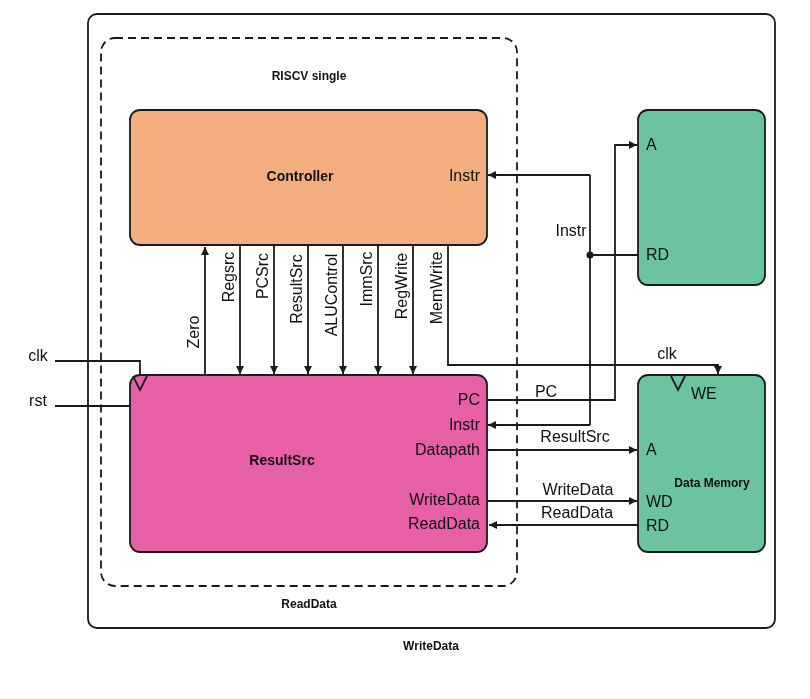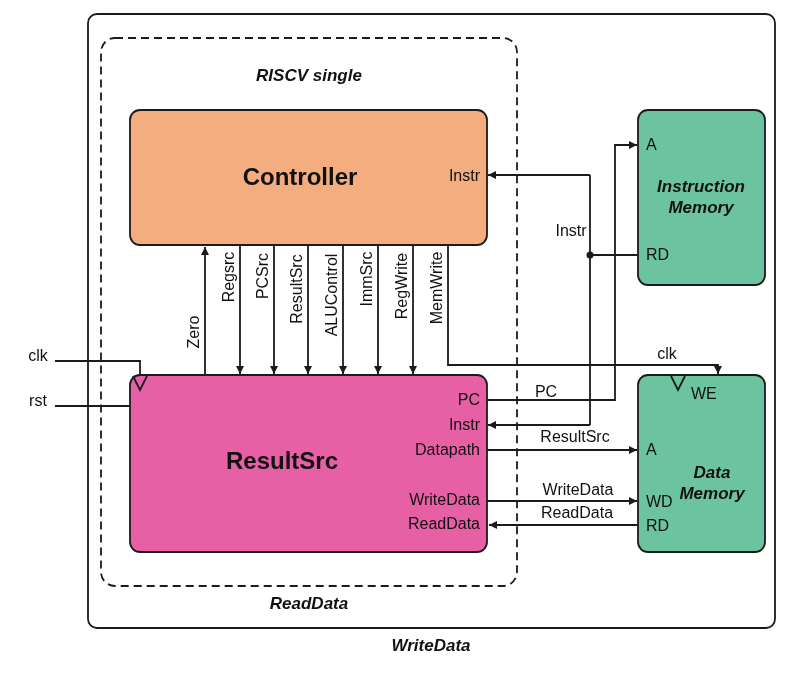--- a/index.html
+++ b/index.html
@@ -5,22 +5,22 @@
   html,body{margin:0;padding:0;background:#ffffff;}
   #canvas{
     position:relative;width:810px;height:699px;background:#ffffff;
     font-family:"Liberation Sans","DejaVu Sans",sans-serif;color:#111;overflow:hidden;
   }
   #wires{position:absolute;left:0;top:0;}
   .wire{fill:none;stroke:#1b1b1b;stroke-width:1.8px;}
   .box{stroke:#1b1b1b;stroke-width:1.8px;}
   .lbl{position:absolute;transform:translate(-50%,-50%);font-size:16px;white-space:nowrap;line-height:1.25;}
   .b{font-weight:bold;}
-  .t18{font-size:24px;}
-  .t17{font-size:17px;font-style:italic;}
+  .t18{font-size:14px;}
+  .t17{font-size:12px;}
   .portR{position:absolute;transform:translate(-100%,-50%);font-size:16px;white-space:nowrap;}
   .portL{position:absolute;transform:translateY(-50%);font-size:16px;white-space:nowrap;}
   .rot{position:absolute;transform:translate(-50%,-50%) rotate(-90deg);font-size:16px;white-space:nowrap;}
   .wrap{white-space:normal;text-align:center;}
 </style>
 </head>
 <body>
 
 <div id="canvas">
 
@@ -66,21 +66,20 @@
     <path class="wire" d="M487,501 L637,501" marker-end="url(#arr)"></path>
     <path class="wire" d="M638,525 L489,525" marker-end="url(#arr)"></path>
   </svg>
 
   <div class="lbl b t17" style="left:309px;top:76px">RISCV single</div>
   <div class="lbl b t17" style="left:309px;top:604px">ReadData</div>
   <div class="lbl b t17" style="left:431px;top:646px">WriteData</div>
 
   <div class="lbl b t18" style="left:300px;top:177px">Controller</div>
   <div class="lbl b t18" style="left:282px;top:461px">ResultSrc</div>
-  <div class="lbl b t17 wrap" style="left:701px;top:197px;width:112px">Instruction Memory</div>
   <div class="lbl b t17 wrap" style="left:712px;top:483px;width:78px">Data Memory</div>
 
   <div class="portR" style="left:480px;top:176px">Instr</div>
   <div class="portR" style="left:480px;top:400px">PC</div>
   <div class="portR" style="left:480px;top:425px">Instr</div>
   <div class="portR" style="left:480px;top:450px">Datapath</div>
   <div class="portR" style="left:480px;top:500px">WriteData</div>
   <div class="portR" style="left:480px;top:524px">ReadData</div>
 
   <div class="portL" style="left:646px;top:145px">A</div>

